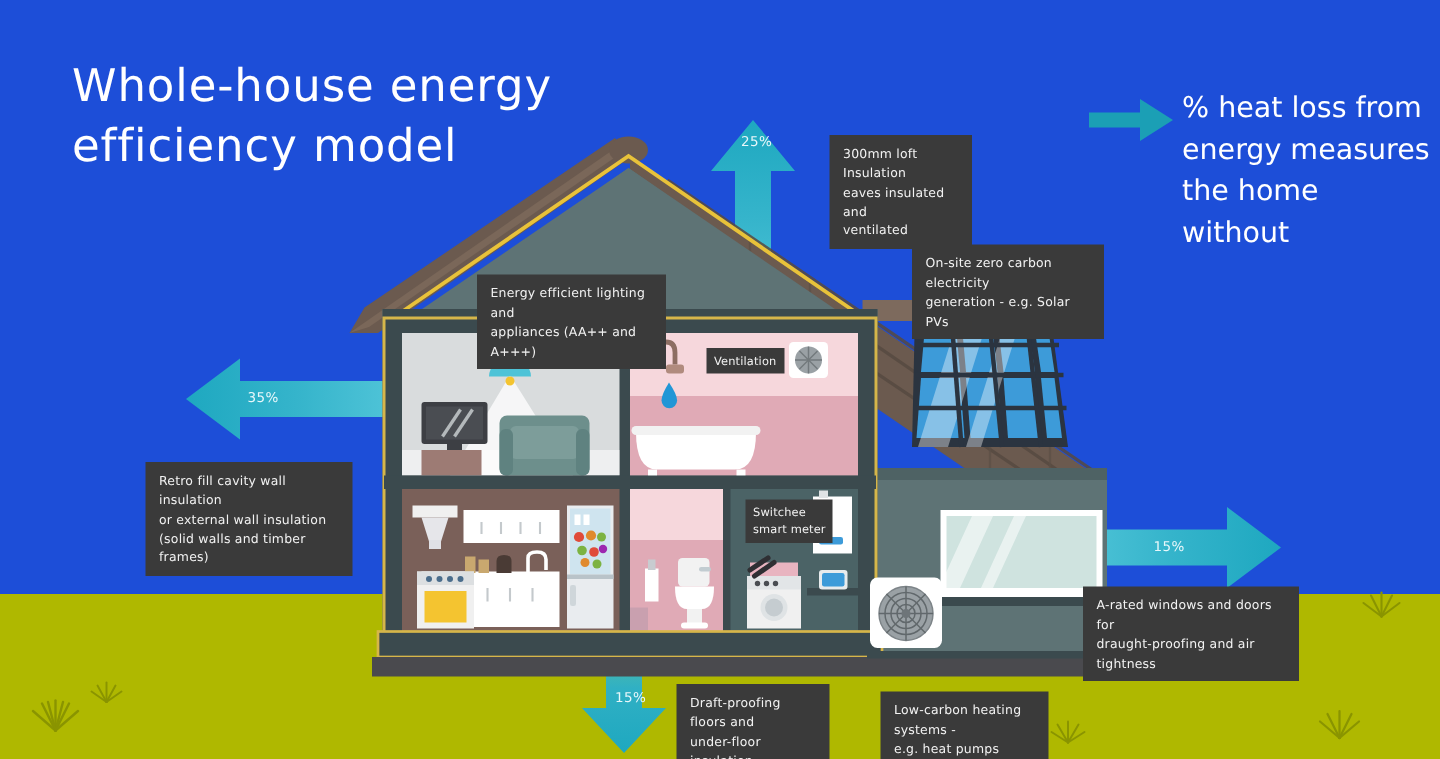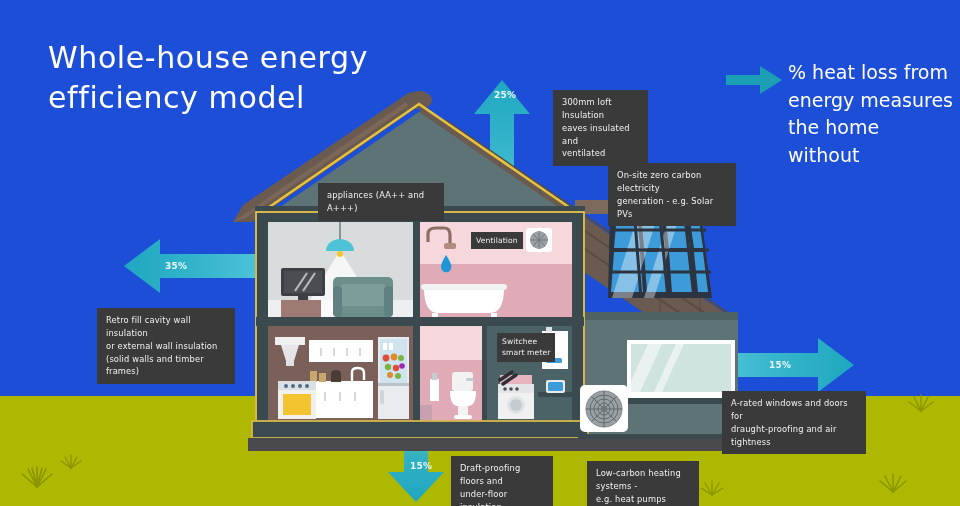--- a/index.html
+++ b/index.html
@@ -32,21 +32,21 @@
   
   .callout {
     position:absolute; background:#3a3a3a; color:#f2f2f2;
     font-size:8.3px; line-height:1.55; padding:6px 8px 6px 9px;
     letter-spacing:0.15px;
   }
 
   
   .arrow { position:absolute; }
   .arrow-pct {
-    position:absolute; color:#e8f7fa; font-size:9px; letter-spacing:.3px;font-weight:bold;
+    position:absolute; color:#e8f7fa; font-size:9px; letter-spacing:.3px;
   }
 
   
   .house { position:absolute; left:0; top:0; width:960px; height:506px; }
 
   
   .ilabel {
     position:absolute; background:#3a3a3a; color:#f2f2f2;
     font-size:7.6px; line-height:1.5; padding:3px 5px; letter-spacing:.1px;
   }
@@ -446,20 +446,21 @@
     <div>eaves insulated and</div>
     <div>ventilated</div>
   </div>
 
   <div class="callout" style="left:608px;top:163px;width:128px;">
     <div>On-site zero carbon electricity</div>
     <div>generation - e.g. Solar PVs</div>
   </div>
 
   <div class="callout" style="left:318px;top:183px;width:126px;">
+    <div>Energy efficient lighting and</div>
     <div>appliances (AA++ and A+++)</div>
   </div>
 
   <div class="callout" style="left:97px;top:308px;width:138px;">
     <div>Retro fill cavity wall insulation</div>
     <div>or external wall insulation</div>
     <div>(solid walls and timber frames)</div>
   </div>
 
   <div class="callout" style="left:722px;top:391px;width:144px;">

